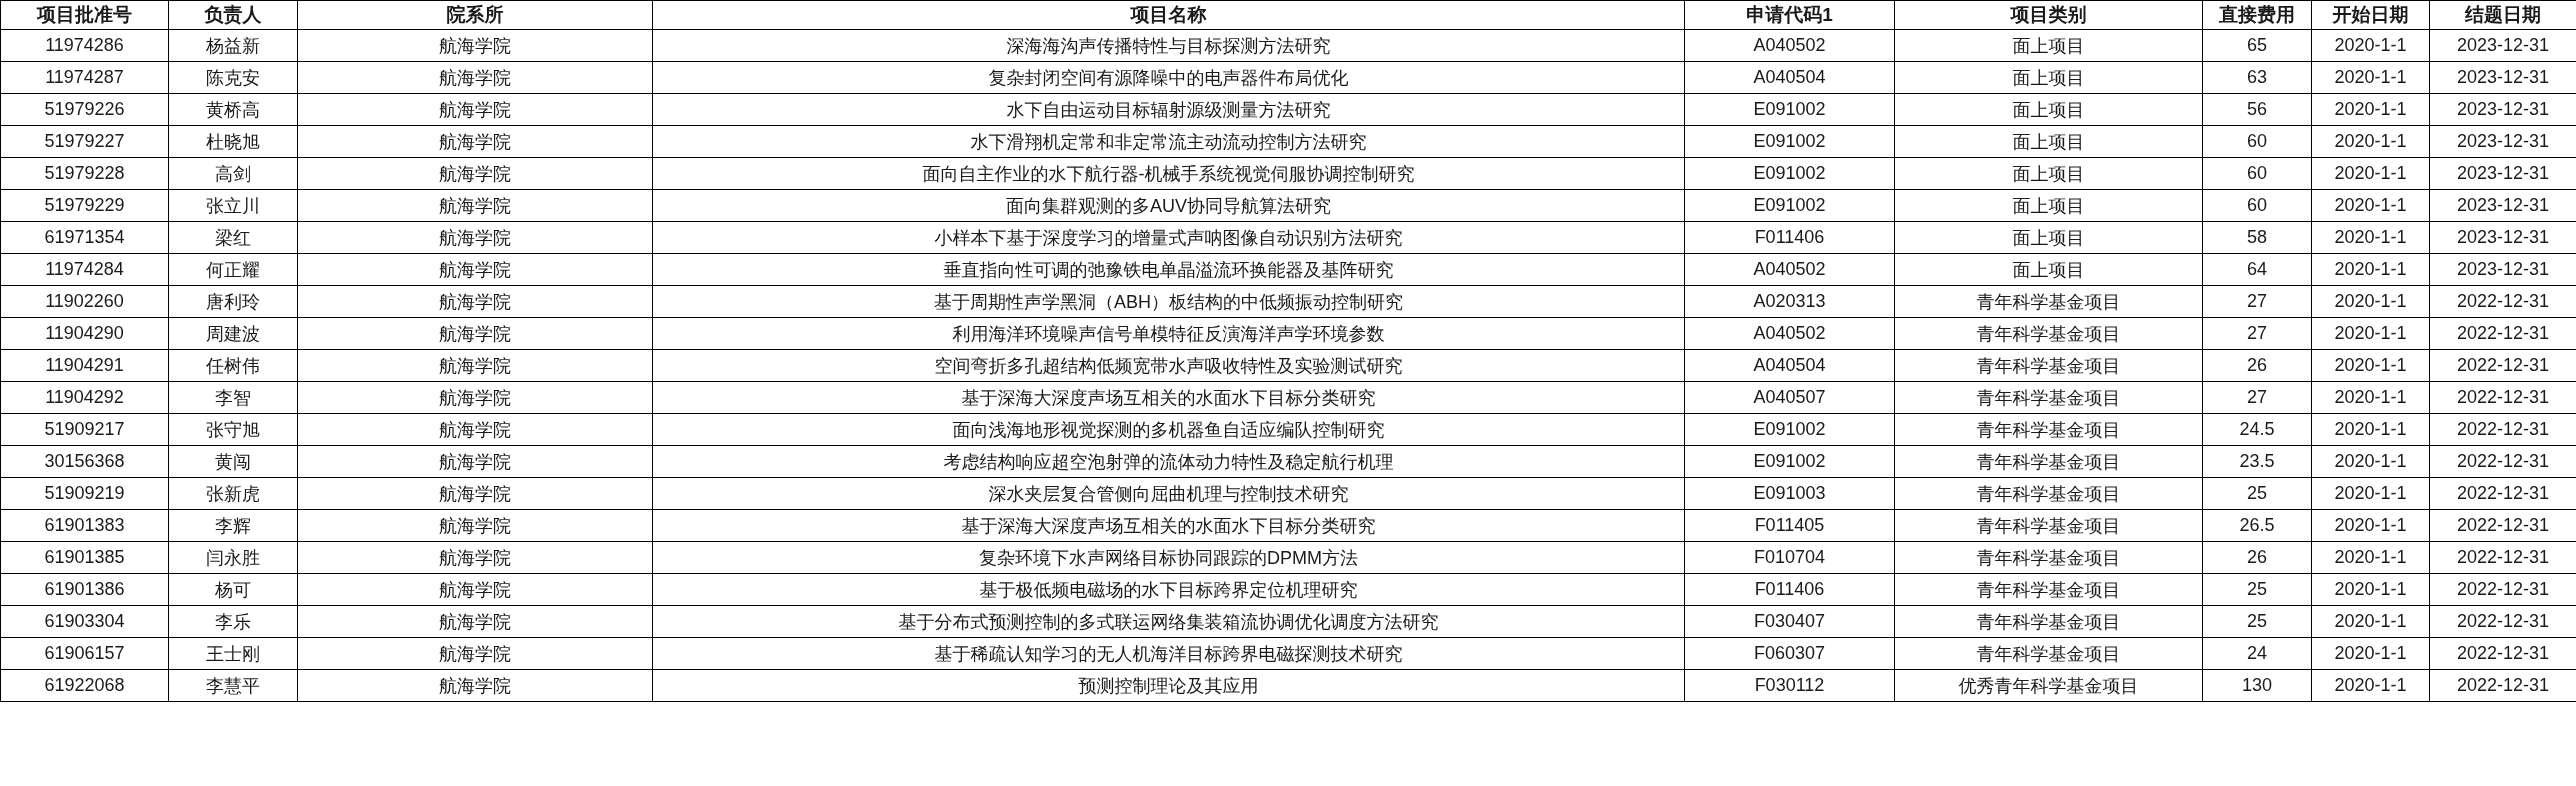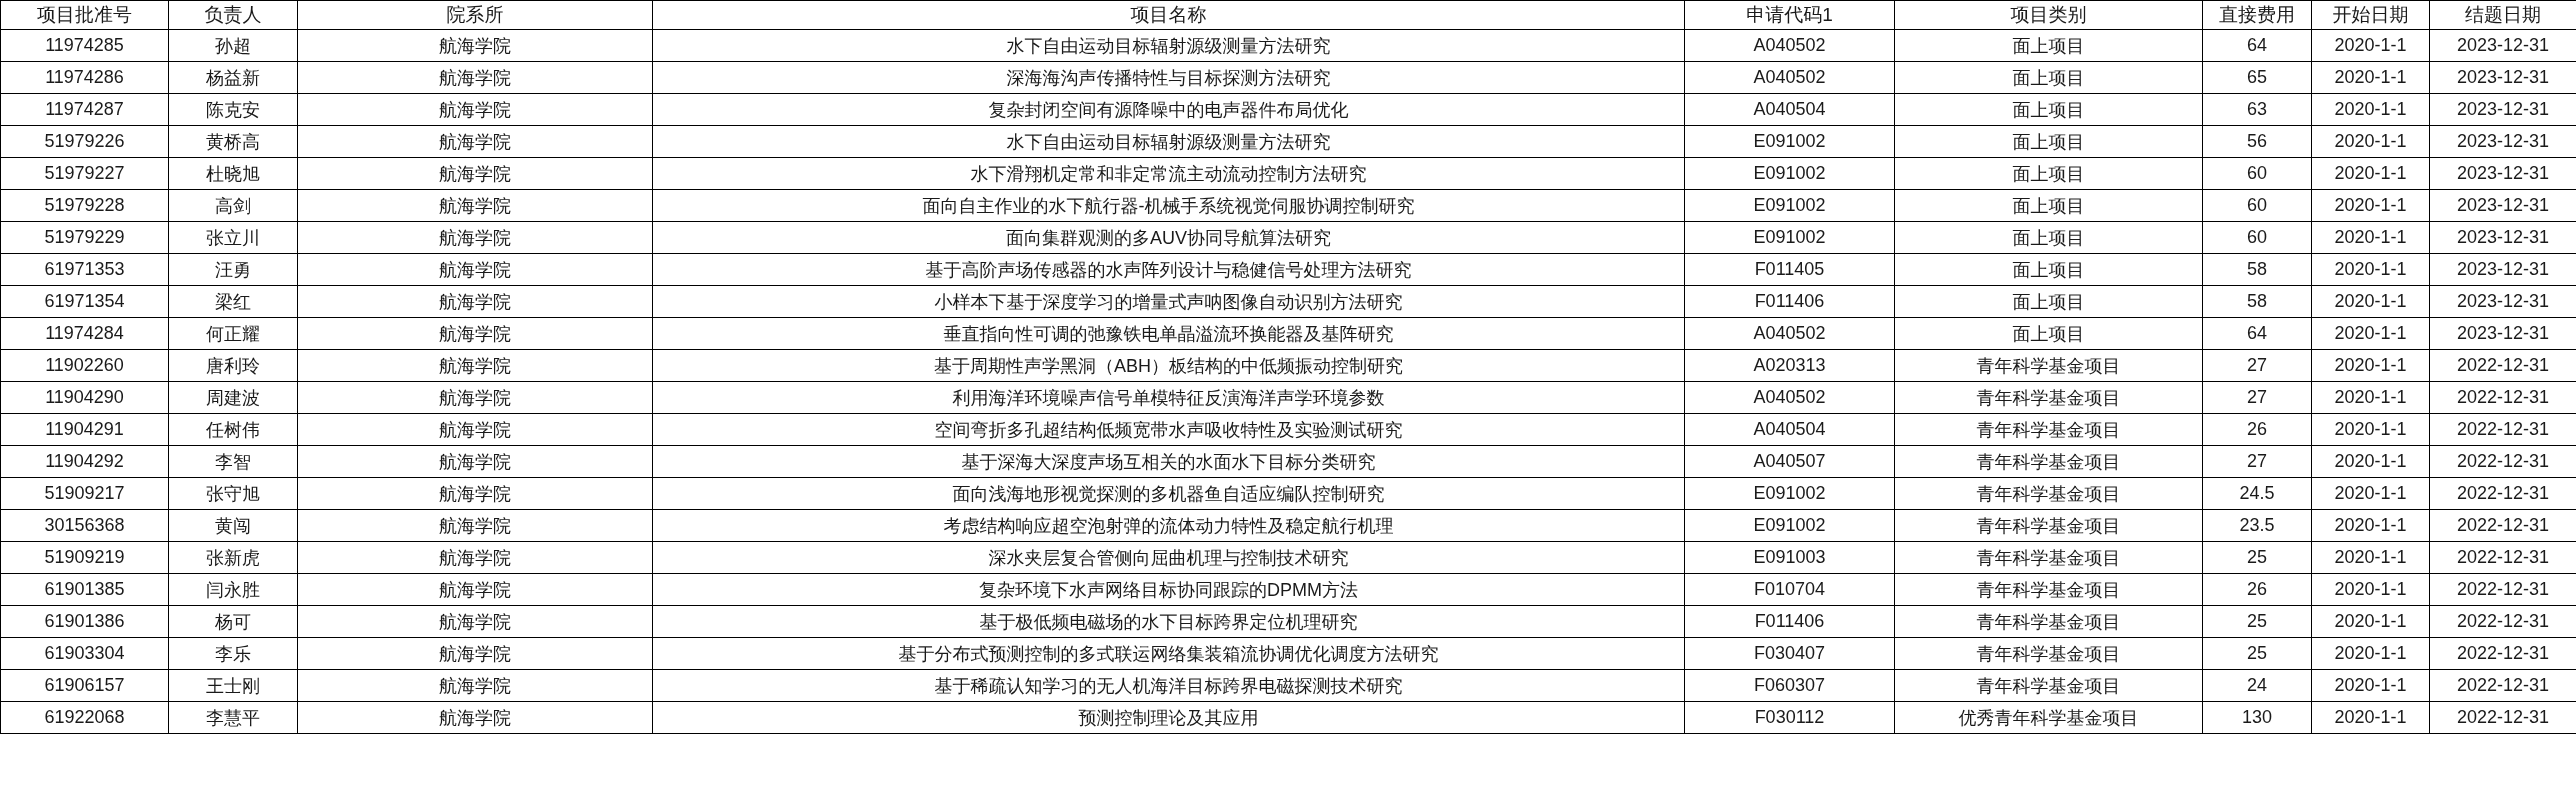--- a/index.html
+++ b/index.html
@@ -23,21 +23,21 @@
     text-align: center;
     vertical-align: middle;
     white-space: nowrap;
     overflow: hidden;
     color: #1a1a1a;
     font-family: "Liberation Sans", "DejaVu Sans", sans-serif;
   }
   table.projects thead th {
     height: 28px;
     font-size: 19px;
-    font-weight: 400;
+    font-weight: 700;
   }
   table.projects tbody td {
     height: 31px;
     font-size: 18px;
     font-weight: 400;
   }
   col.c-approval  { width: 168px; }
   col.c-leader    { width: 129px; }
   col.c-dept      { width: 355px; }
   col.c-name      { width: 1032px; }
@@ -70,31 +70,20 @@
       <th>项目名称</th>
       <th>申请代码1</th>
       <th>项目类别</th>
       <th>直接费用</th>
       <th>开始日期</th>
       <th>结题日期</th>
     </tr>
   </thead>
   <tbody>
       <tr>
-        <td>11974285</td>
-        <td>孙超</td>
-        <td>航海学院</td>
-        <td>水下自由运动目标辐射源级测量方法研究</td>
-        <td>A040502</td>
-        <td>面上项目</td>
-        <td>64</td>
-        <td>2020-1-1</td>
-        <td>2023-12-31</td>
-      </tr>
-      <tr>
         <td>11974286</td>
         <td>杨益新</td>
         <td>航海学院</td>
         <td>深海海沟声传播特性与目标探测方法研究</td>
         <td>A040502</td>
         <td>面上项目</td>
         <td>65</td>
         <td>2020-1-1</td>
         <td>2023-12-31</td>
       </tr>
@@ -147,31 +136,20 @@
         <td>张立川</td>
         <td>航海学院</td>
         <td>面向集群观测的多AUV协同导航算法研究</td>
         <td>E091002</td>
         <td>面上项目</td>
         <td>60</td>
         <td>2020-1-1</td>
         <td>2023-12-31</td>
       </tr>
       <tr>
-        <td>61971353</td>
-        <td>汪勇</td>
-        <td>航海学院</td>
-        <td>基于高阶声场传感器的水声阵列设计与稳健信号处理方法研究</td>
-        <td>F011405</td>
-        <td>面上项目</td>
-        <td>58</td>
-        <td>2020-1-1</td>
-        <td>2023-12-31</td>
-      </tr>
-      <tr>
         <td>61971354</td>
         <td>梁红</td>
         <td>航海学院</td>
         <td>小样本下基于深度学习的增量式声呐图像自动识别方法研究</td>
         <td>F011406</td>
         <td>面上项目</td>
         <td>58</td>
         <td>2020-1-1</td>
         <td>2023-12-31</td>
       </tr>
@@ -253,20 +231,31 @@
         <td>2022-12-31</td>
       </tr>
       <tr>
         <td>51909219</td>
         <td>张新虎</td>
         <td>航海学院</td>
         <td>深水夹层复合管侧向屈曲机理与控制技术研究</td>
         <td>E091003</td>
         <td>青年科学基金项目</td>
         <td>25</td>
+        <td>2020-1-1</td>
+        <td>2022-12-31</td>
+      </tr>
+      <tr>
+        <td>61901383</td>
+        <td>李辉</td>
+        <td>航海学院</td>
+        <td>基于深海大深度声场互相关的水面水下目标分类研究</td>
+        <td>F011405</td>
+        <td>青年科学基金项目</td>
+        <td>26.5</td>
         <td>2020-1-1</td>
         <td>2022-12-31</td>
       </tr>
       <tr>
         <td>61901385</td>
         <td>闫永胜</td>
         <td>航海学院</td>
         <td>复杂环境下水声网络目标协同跟踪的DPMM方法</td>
         <td>F010704</td>
         <td>青年科学基金项目</td>

